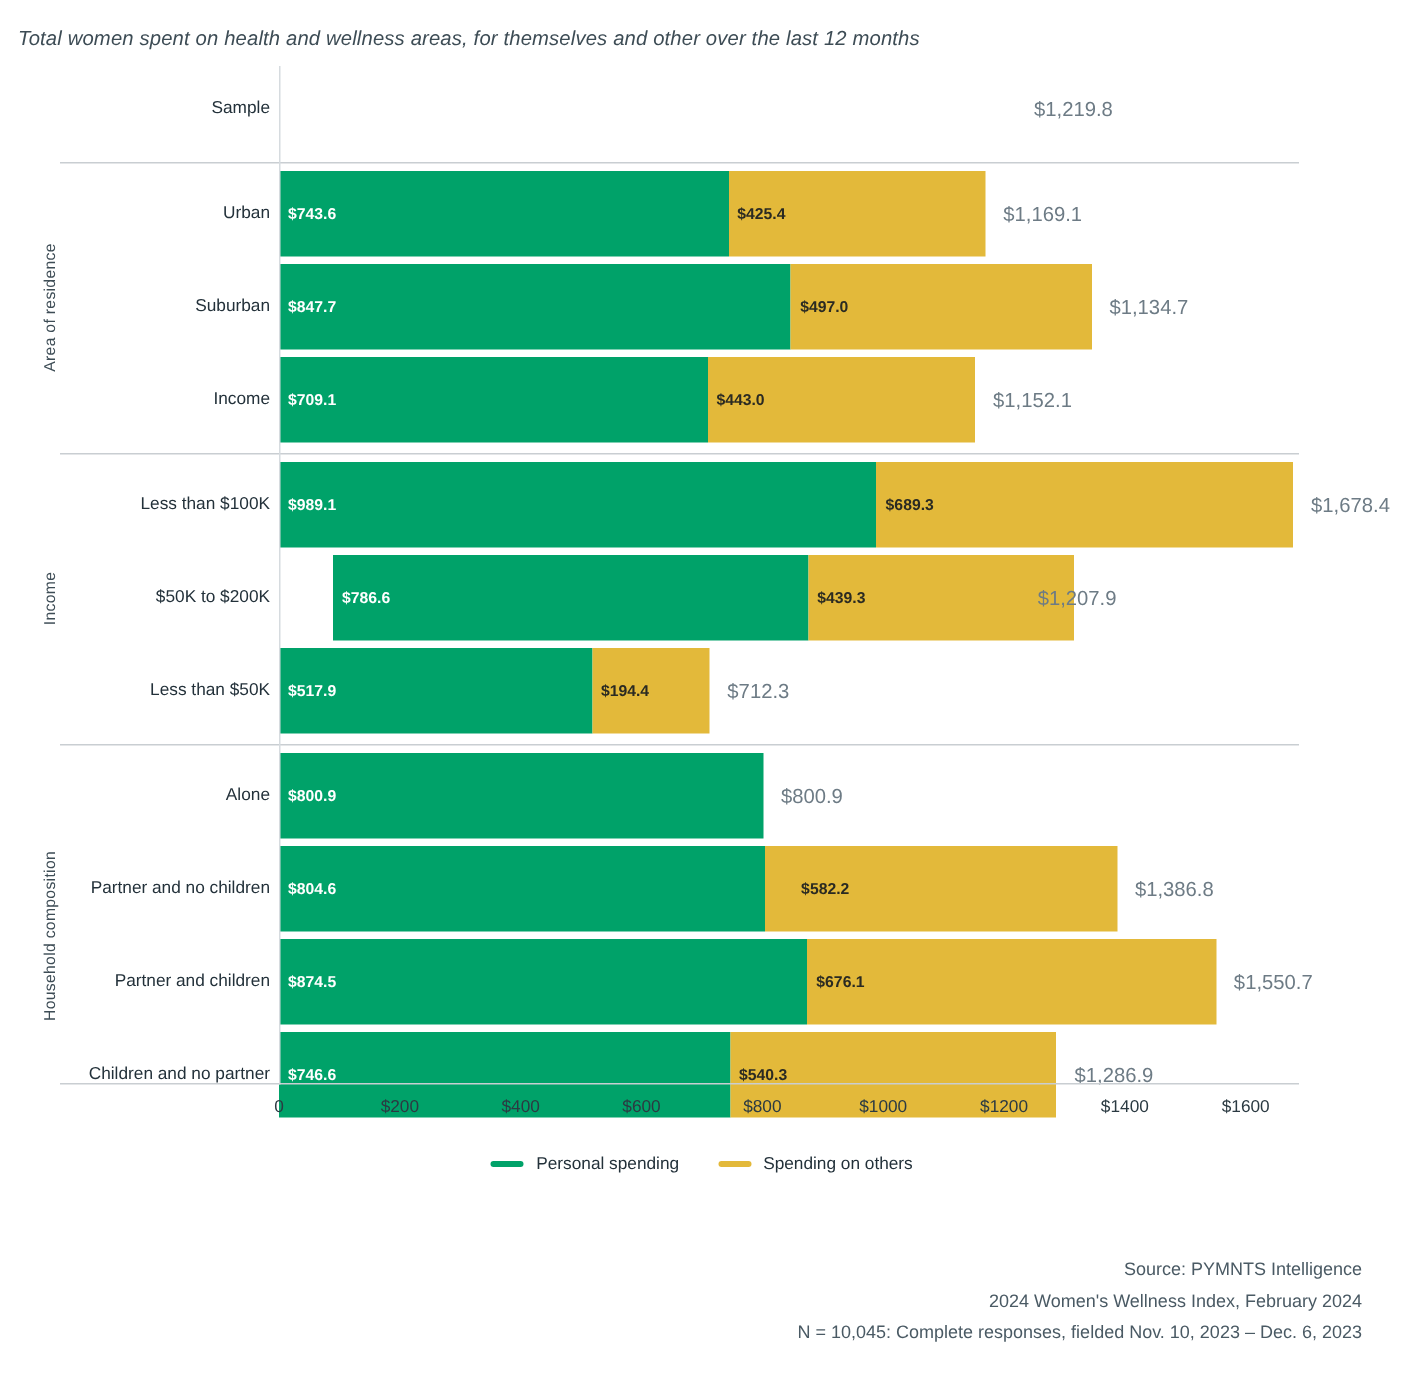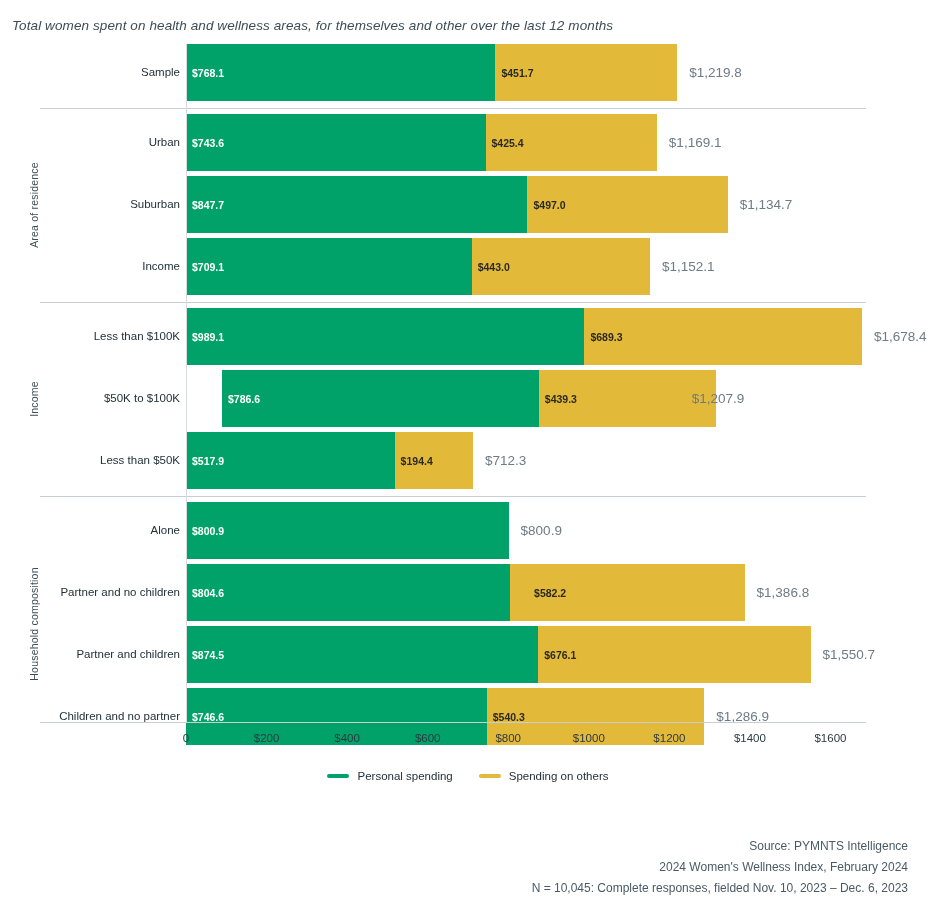--- a/index.html
+++ b/index.html
@@ -197,28 +197,20 @@
 </style>
 </head>
 <body>
 
 <div id="chart-title">Total women spent on health and wellness areas, for themselves and other over the last 12 months</div>
 
 <div id="plot">
     <div class="group-block" style="top: 0px; height: 57px;">
       <div class="row" style="top: 0px;">
         <div class="row-label">Sample</div>
-        <div class="bar-track" style="width: 491.335px;">
-          <div class="seg personal" style="left: 0px; width: 309.391px; background: rgb(0, 162, 105);">
-            <span class="seg-label">$768.1</span>
-          </div>
-          <div class="seg others" style="left: 309.391px; width: 181.945px; background: rgb(227, 185, 58);">
-            <span class="seg-label">$451.7</span>
-          </div>
-        </div>
         <div class="total-label" style="left: 677.335px;">$1,219.8</div>
       </div>
     </div>
     <div class="divider" style="top: 64px;"></div>
     <div class="group-block" style="top: 70px; height: 181px;">
       <div class="group-axis-label">
         <span>Area of residence</span>
       </div>
       <div class="row" style="top: 0px;">
         <div class="row-label">Urban</div>
@@ -268,21 +260,21 @@
           <div class="seg personal" style="left: 0px; width: 398.409px; background: rgb(0, 162, 105);">
             <span class="seg-label">$989.1</span>
           </div>
           <div class="seg others" style="left: 398.409px; width: 277.65px; background: rgb(227, 185, 58);">
             <span class="seg-label">$689.3</span>
           </div>
         </div>
         <div class="total-label" style="left: 862.06px;">$1,678.4</div>
       </div>
       <div class="row" style="top: 62px;">
-        <div class="row-label">$50K to $100K</div>
+        <div class="row-label">$50K to $200K</div>
         <div class="bar-track" style="width: 486.542px; margin-left: 36px;">
           <div class="seg personal" style="left: 0px; width: 316.842px; background: rgb(0, 162, 105);">
             <span class="seg-label">$786.6</span>
           </div>
           <div class="seg others" style="left: 316.842px; width: 176.95px; background: rgb(227, 185, 58);">
             <span class="seg-label">$439.3</span>
           </div>
         </div>
         <div class="total-label" style="left: 679.793px;">$1,207.9</div>
       </div>

